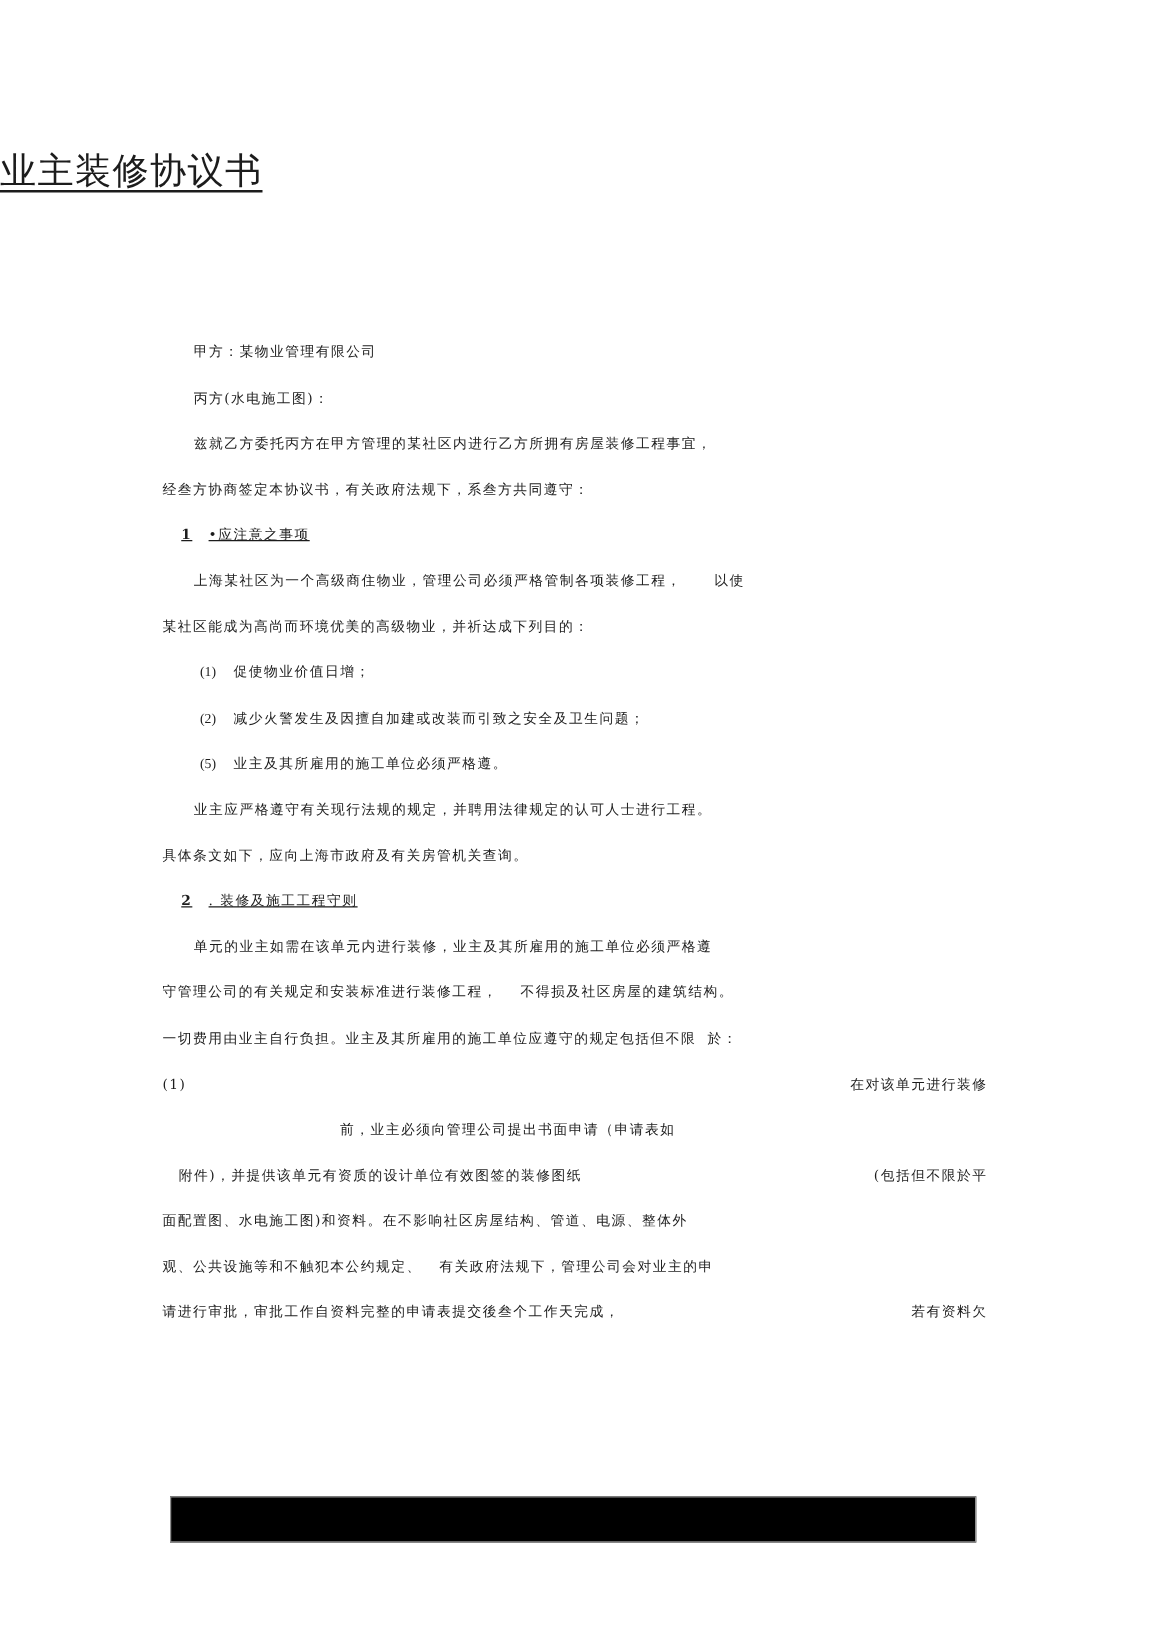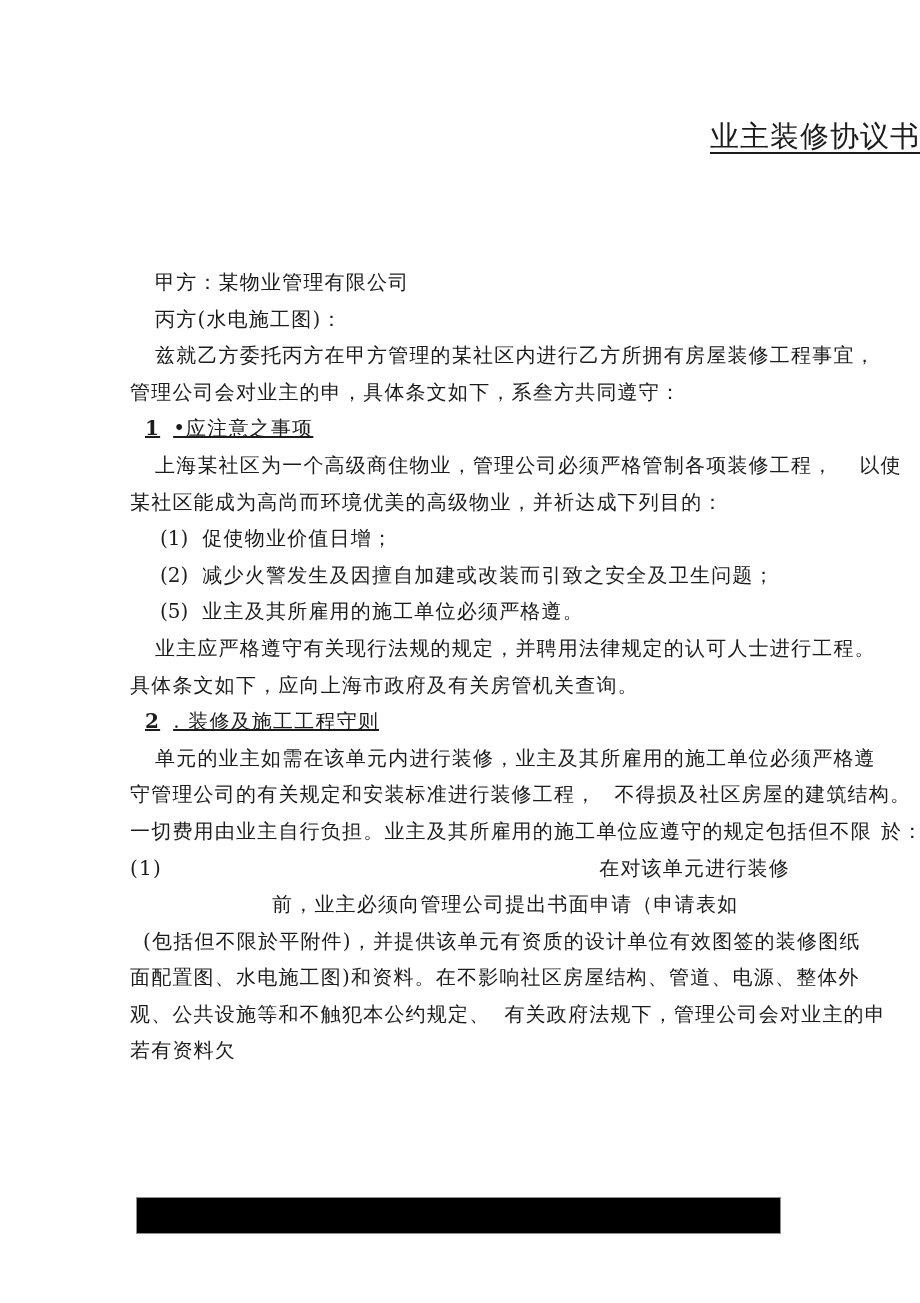--- a/index.html
+++ b/index.html
@@ -4,34 +4,34 @@
 <style>
   html,body { margin:0; padding:0; }
   body {
     width:920px; height:1303px; position:relative;
     background:#ffffff; color:#1c1c1c;
     font-family:"DejaVu Serif","Liberation Serif",serif;
     overflow:hidden;
   }
   .title-wrap {
     position:absolute; top:117px; left:0; width:920px;
-    text-align:right; font-size:29px; letter-spacing:1px;
+    text-align:left; font-size:29px; letter-spacing:1px;
   }
   .title-wrap .u {
     text-decoration:underline;
     text-decoration-thickness:2px;
     text-underline-offset:6px;
   }
   .doc {
     position:absolute; left:130px; top:264px; width:660px;
-    font-size:20px; letter-spacing:1.2px;
+    font-size:11px; letter-spacing:1.2px;
   }
   .line { height:36.6px; line-height:36.6px; white-space:nowrap; }
   .indent { padding-left:25px; }
-  .item   { padding-left:30px; }
+  .item   { padding-left:30px;font-family:Liberation Serif, serif; }
   .item .marker { display:inline-block; margin-right:14px; letter-spacing:0; }
   .heading { padding-left:15px;text-decoration:underline; }
   .heading .marker { font-weight:bold; margin-right:13px; }
   .flex { display:flex; justify-content:space-between; }
   .spacer { display:inline-block; height:1px; }
   .center-line { padding-left:142px; }
   .redaction-bar {
     position:absolute; left:136px; top:1197px;
     width:643px; height:35px;
     background:#000000; border:1px solid #8f8f8f;
@@ -41,21 +41,21 @@
 <body>
 
 <div class="title-wrap">
   <span class="u">业主装修协议书</span>
 </div>
 
 <div class="doc">
   <div class="line indent">甲方：某物业管理有限公司</div>
   <div class="line indent">丙方(水电施工图)：</div>
   <div class="line indent">兹就乙方委托丙方在甲方管理的某社区内进行乙方所拥有房屋装修工程事宜，</div>
-  <div class="line">管理公司会对业主的申，具体条文如下，系叁方共同遵守：</div>
+  <div class="line">经叁方协商签定本协议书，有关政府法规下，系叁方共同遵守：</div>
 
   <div class="line heading">
     <span class="marker">1</span><span>•应注意之事项</span>
   </div>
 
   <div class="line indent">
     <span>上海某社区为一个高级商住物业，管理公司必须严格管制各项装修工程，</span><span class="spacer" style="width:26px;"></span><span>以使</span>
   </div>
   <div class="line">某社区能成为高尚而环境优美的高级物业，并祈达成下列目的：</div>
 
@@ -83,25 +83,26 @@
   <div class="line">
     <span>一切费用由业主自行负担。业主及其所雇用的施工单位应遵守的规定包括但不限</span><span class="spacer" style="width:9px;"></span><span>於：</span>
   </div>
 
   <div class="line flex">
     <span>(1)</span>
       <span>在对该单元进行装修</span>
   </div>
   <div class="line center-line">前，业主必须向管理公司提出书面申请（申请表如</div>
   <div class="line flex" style="padding-left:13px;">
-    <span>(包括但不限於平</span>
-      <span>附件)，并提供该单元有资质的设计单位有效图签的装修图纸</span>
+    <span>附件)，并提供该单元有资质的设计单位有效图签的装修图纸</span>
+      <span>(包括但不限於平</span>
   </div>
   <div class="line">面配置图、水电施工图)和资料。在不影响社区房屋结构、管道、电源、整体外</div>
   <div class="line">
     <span>观、公共设施等和不触犯本公约规定、</span><span class="spacer" style="width:14px;"></span><span>有关政府法规下，管理公司会对业主的申</span>
   </div>
   <div class="line flex">
+    <span>请进行审批，审批工作自资料完整的申请表提交後叁个工作天完成，</span>
       <span>若有资料欠</span>
   </div>
 </div>
 
 <div class="redaction-bar"></div>
 
 </body></html>

